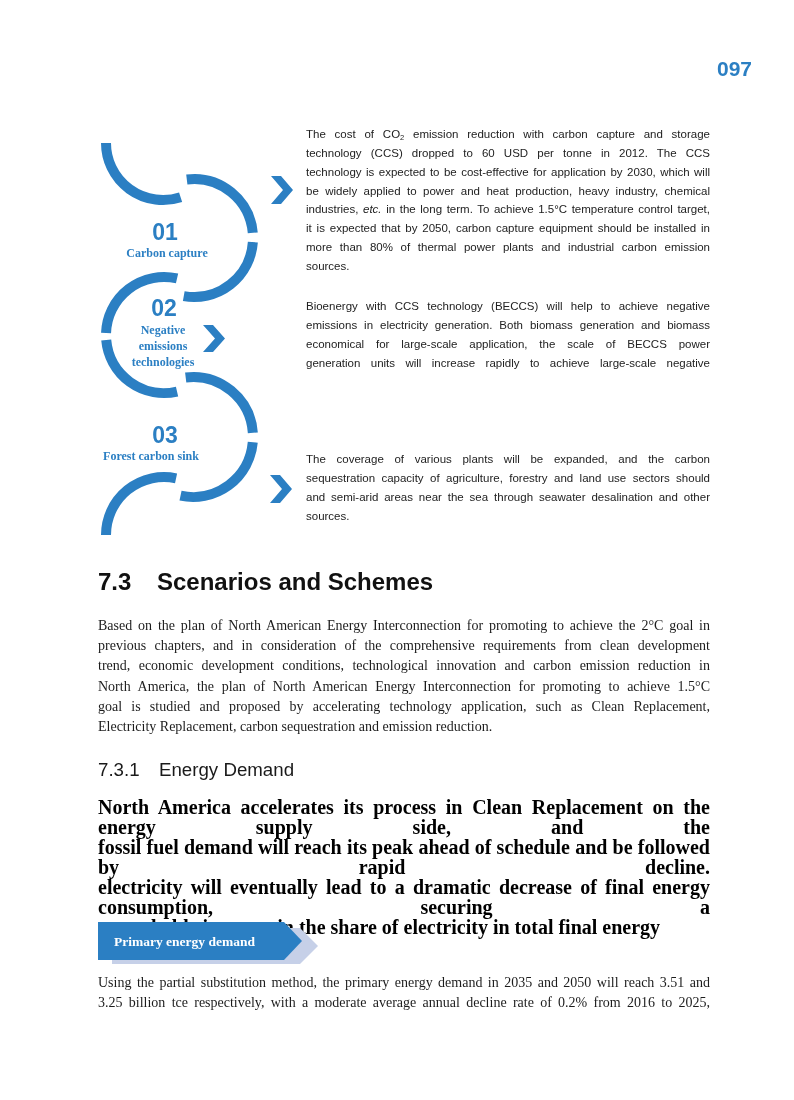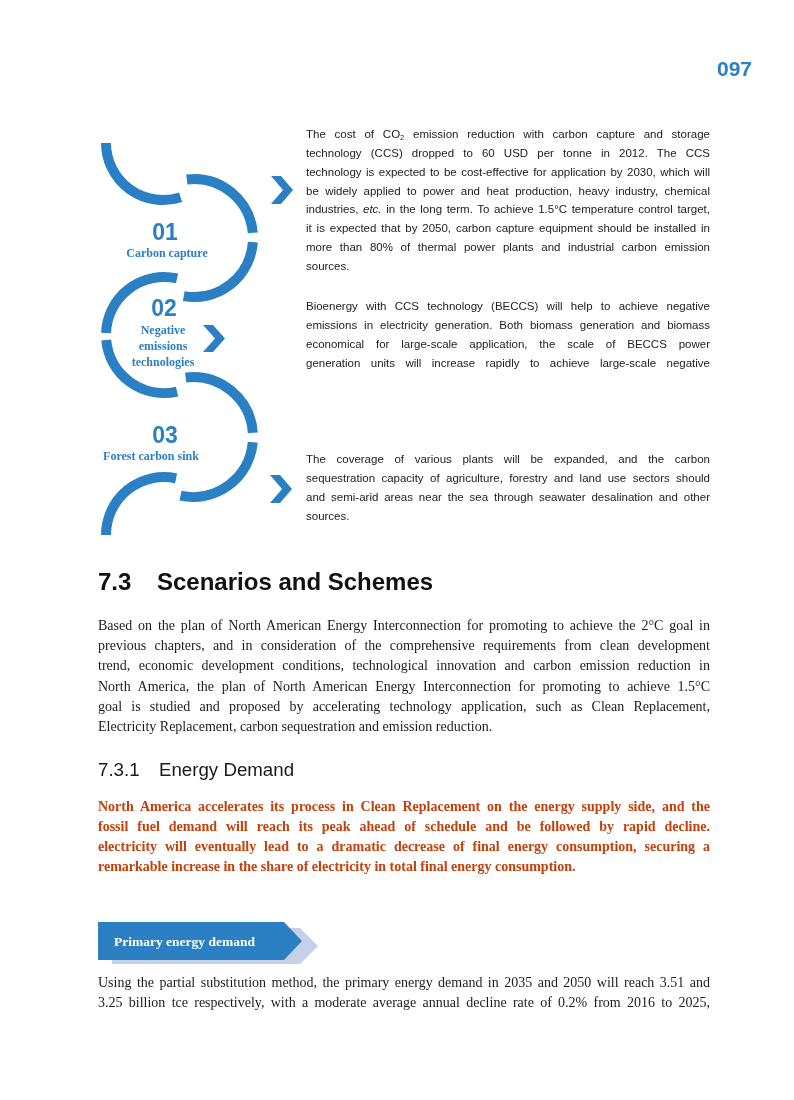--- a/index.html
+++ b/index.html
@@ -43,22 +43,22 @@
   .h3 {
     position: absolute; top: 759px;
     font: normal 18.7px/22px "Liberation Sans", sans-serif; color: #1a1a1a; white-space: nowrap;
   }
   .serif-para {
     position: absolute; left: 98px; width: 612px;
     font-family: "Liberation Serif", serif; font-size: 14px; line-height: 20.2px; color: #1c1c1c;
   }
   .highlight {
     position: absolute; left: 98px; width: 612px; top: 797px;
-    font-family: "Liberation Serif", serif; font-weight: bold; font-size: 14px; line-height: 20px;
-    color: #c2410c;
+    font-family: "Liberation Serif", serif; font-weight: bold; font-size: 20px; line-height: 20px;
+    color: #000000;
   }
   .banner-text {
     position: absolute; left: 114px; top: 934px;
     font: bold 13.5px/16px "Liberation Serif", serif; color: #ffffff; white-space: nowrap;
   }
 </style>
 </head>
 <body>
 
 <div class="page-num">097</div>

